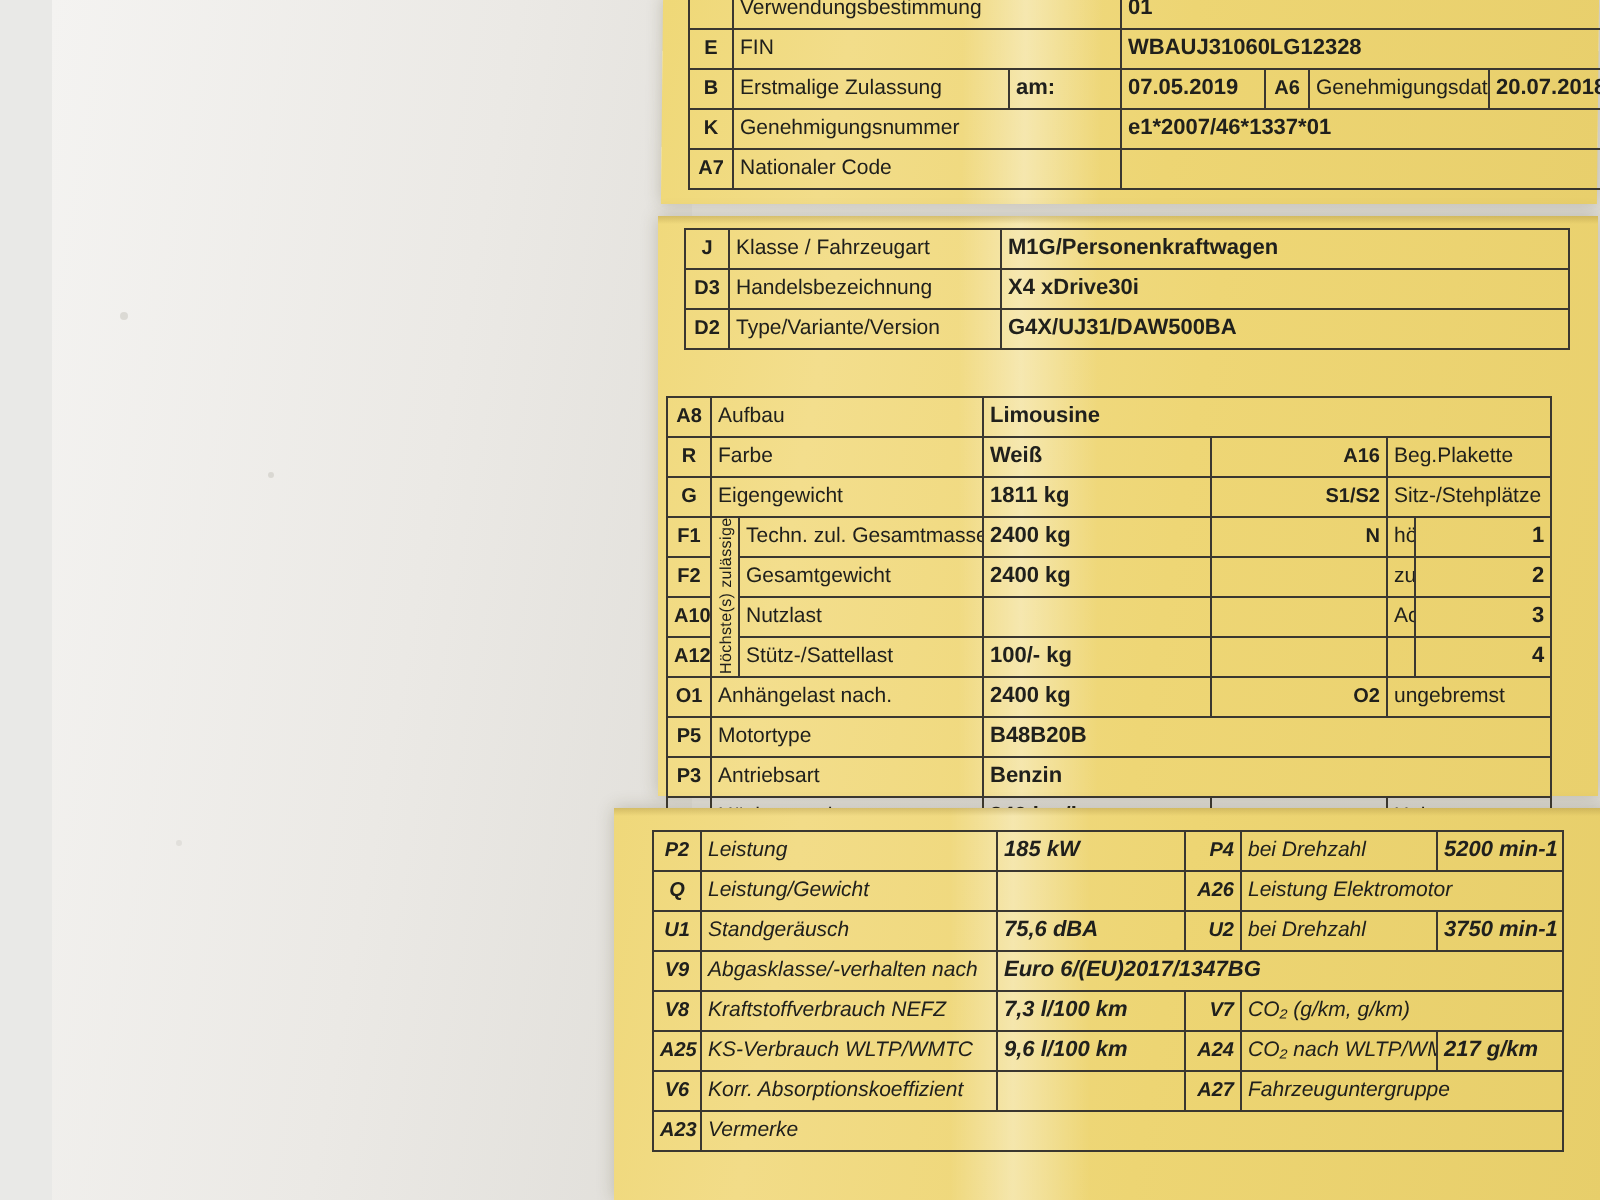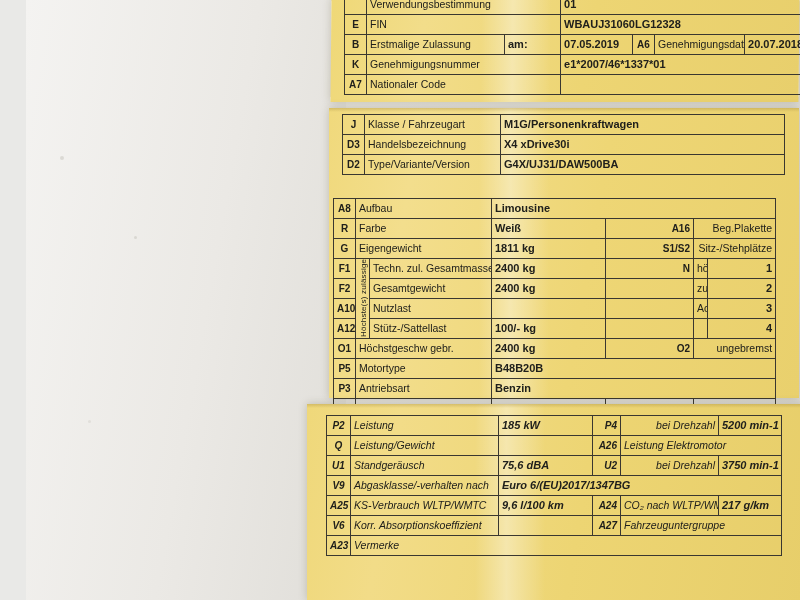--- a/index.html
+++ b/index.html
@@ -97,21 +97,21 @@
   }
   td.code {
     font-weight: bold;
     text-align: center;
     font-size: 10px;
     width: 22px;
   }
   td.lbl { font-size: 10.5px; }
   td.val { font-weight: bold; font-size: 11px; }
   td.nb { border: none; }
-  td.r { text-align: right; }
+  td.r { text-align: left; }
   td.c { text-align: right; }
 
   .vert {
     writing-mode: vertical-rl;
     transform: rotate(180deg);
     font-size: 8px;
     line-height: 9px;
     text-align: center;
     letter-spacing: .2px;
   }
@@ -274,21 +274,21 @@
       <td class="code">A12</td>
       <td class="lbl">Stütz-/Sattellast</td>
       <td class="val" colspan="2">100/- kg</td>
       <td class="nb"></td>
       <td class="lbl r nb"></td>
       <td class="val c">4</td>
       <td class="val"></td>
     </tr>
     <tr>
       <td class="code">O1</td>
-      <td class="lbl" colspan="2">Höchstgeschw gebr.</td>
+      <td class="lbl" colspan="2">Anhängelast nach.</td>
       <td class="val" colspan="2">2400 kg</td>
       <td class="code c">O2</td>
       <td class="lbl r" colspan="2">ungebremst</td>
       <td class="val">750 kg</td>
     </tr>
     <tr>
       <td class="code">P5</td>
       <td class="lbl" colspan="2">Motortype</td>
       <td class="val" colspan="5">B48B20B</td>
     </tr>
@@ -345,20 +345,27 @@
       <td class="code c">U2</td>
       <td class="lbl r">bei Drehzahl</td>
       <td class="val">3750 min-1</td>
     </tr>
     <tr>
       <td class="code">V9</td>
       <td class="lbl">Abgasklasse/-verhalten nach</td>
       <td class="val" colspan="4">Euro 6/(EU)2017/1347BG</td>
     </tr>
     <tr>
+      <td class="code">V8</td>
+      <td class="lbl">Kraftstoffverbrauch NEFZ</td>
+      <td class="val">7,3 l/100 km</td>
+      <td class="code c">V7</td>
+      <td class="lbl" colspan="2">CO₂  (g/km, g/km)</td>
+    </tr>
+    <tr>
       <td class="code">A25</td>
       <td class="lbl">KS-Verbrauch WLTP/WMTC</td>
       <td class="val">9,6 l/100 km</td>
       <td class="code c">A24</td>
       <td class="lbl r">CO₂ nach WLTP/WMTC</td>
       <td class="val">217  g/km</td>
     </tr>
     <tr>
       <td class="code">V6</td>
       <td class="lbl">Korr. Absorptionskoeffizient</td>

